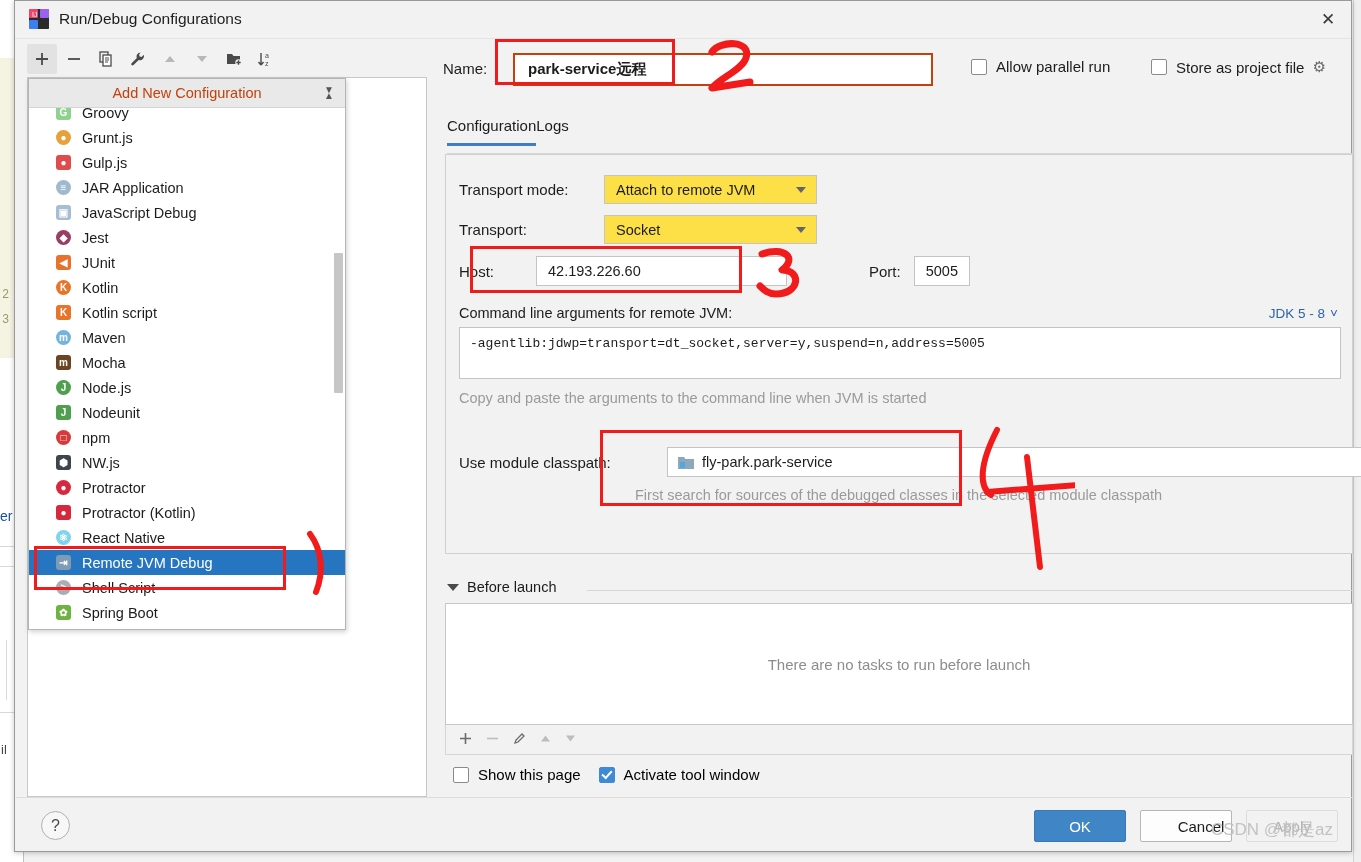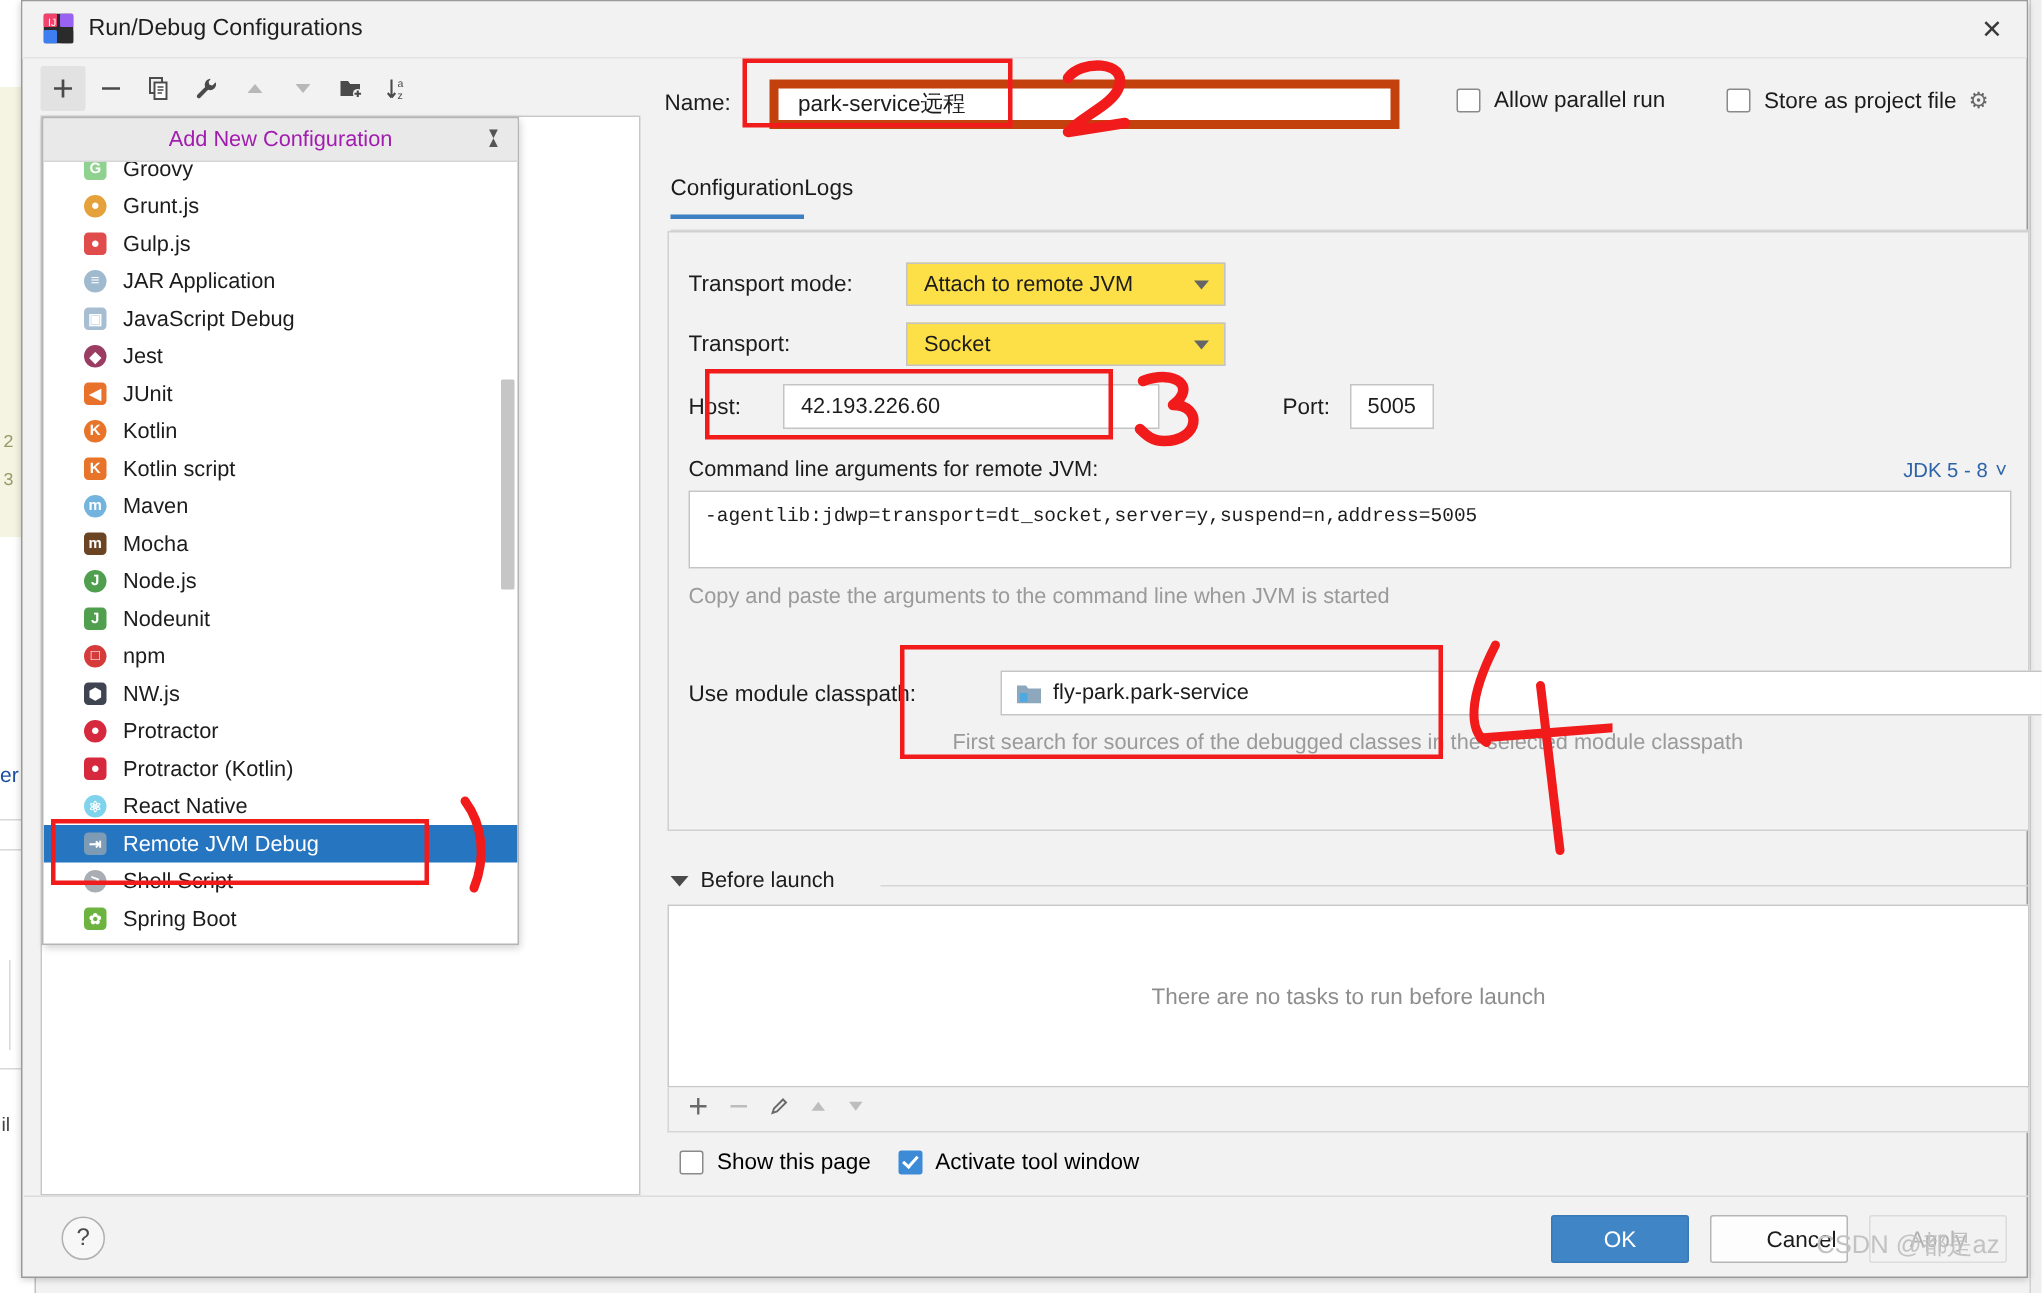--- a/index.html
+++ b/index.html
@@ -99,21 +99,21 @@
     background: #ffffff;
     border: 1px solid #b5b5b5;
     box-shadow: 1px 2px 5px rgba(0,0,0,0.18);
     overflow: hidden;
   }
   .popup-header {
     position: relative; height: 29px;
     background: #e9e9e9; border-bottom: 1px solid #d5d5d5;
     display: flex; align-items: center; justify-content: center;
   }
-  .popup-header-text { font-size: 14.5px; color: #a21caf; }
+  .popup-header-text { font-size: 14.5px; color: #c2410c; }
   .popup-collapse {
     position: absolute; right: 8px; top: 5px;
     width: 16px; height: 18px; color: #555;
     display: flex; flex-direction: column; align-items: center; justify-content: center;
     line-height: 6px; font-size: 10px;
   }
   .list-scroll {
     position: relative; height: 523px; overflow: hidden;
   }
   .list-inner { position: absolute; left: 0; top: -8px; width: 318px; }
@@ -134,23 +134,23 @@
     position: absolute; right: 2px; top: 145px;
     width: 9px; height: 140px; background: #c6c6c6; border-radius: 1px;
   }
 
   
   .name-row { position: absolute; left: 428px; top: 52px; }
   .name-label { position: absolute; left: 0px; top: 7px; font-size: 15px; color: #1c1c1c; }
   .name-input {
     position: absolute; left: 70px; top: 0px;
     width: 420px; height: 33px;
-    background: #ffffff; border: 6px solid #c2410c;
+    background: #ffffff; border: 2px solid #c2410c;
     display: flex; align-items: center; padding-left: 13px;
-    font-size: 15px; color: #1c1c1c;
+    font-size: 15px; color: #1c1c1c; font-weight: bold;
   }
   .cb-row { position: absolute; top: 57px; display: flex; align-items: center; font-size: 15px; color: #1c1c1c; }
   .checkbox {
     width: 16px; height: 16px; border: 1px solid #8a8a8a;
     background: #fff; border-radius: 2px; margin-right: 9px;
     display: inline-flex; align-items: center; justify-content: center;
   }
   .checkbox.checked { background: #3d8ad6; border-color: #3d8ad6; }
   .checkbox.checked::after {
     content: ""; width: 4px; height: 8px;
@@ -515,21 +515,21 @@
       <div class="frow" style="left:13px; top:60px;">
         <span class="flabel" style="width:145px;">Transport:</span>
         <span class="combo" style="width:213px;">
           <span>Socket</span>
           <span class="arrow"></span>
         </span>
       </div>
 
       <div class="frow" style="left:13px; top:101px;">
         <span class="flabel" style="width:45px;">Host:</span>
-        <span class="textin" style="width:251px; margin-left:18px;">42.193.226.60</span>
+        <span class="textin" style="width:251px; margin-left:32px;">42.193.226.60</span>
         <span class="flabel" style="margin-left:82px;">Port:</span>
         <span class="textin" style="width:56px; margin-left:13px;">5005</span>
       </div>
 
       <div class="frow" style="left:13px; top:150px;">
         <span class="section-label">Command line arguments for remote JVM:</span>
       </div>
       <div class="frow" style="right:14px; top:151px;">
         <span class="jdk-link">JDK 5 - 8</span>
         <span class="jdk-link" style="margin-left:5px;">˅</span>

